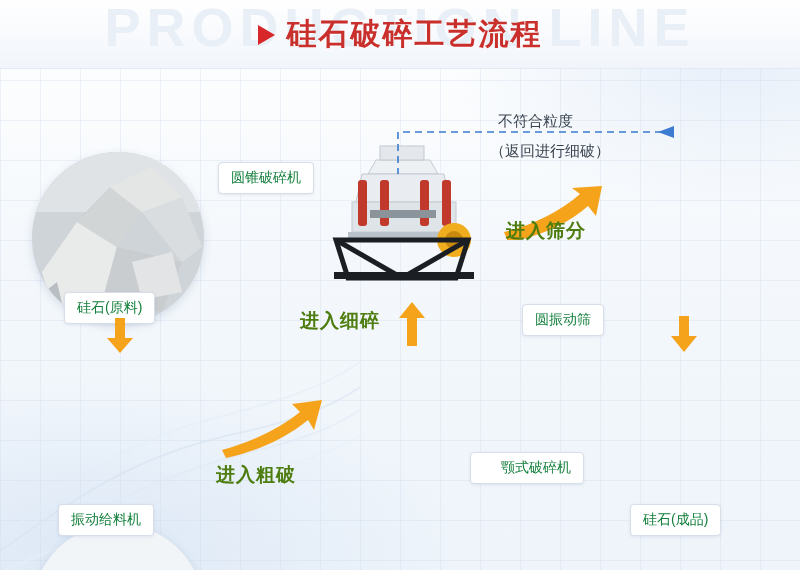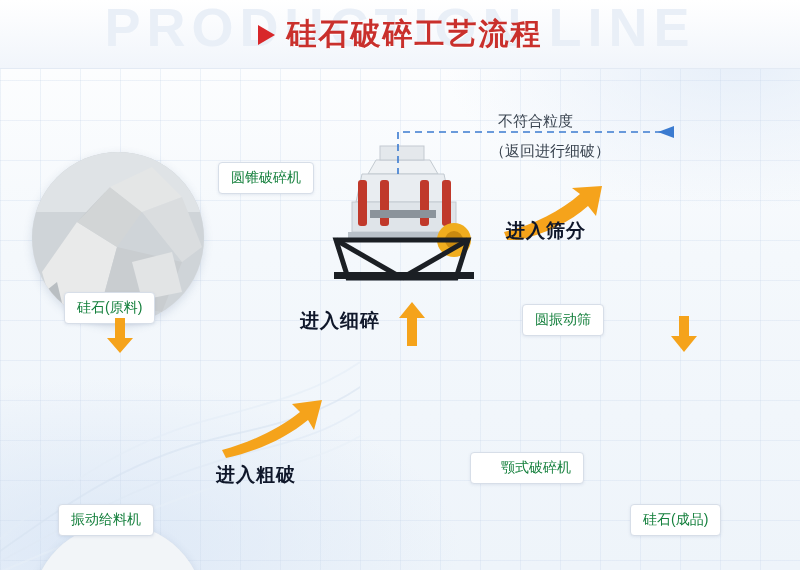--- a/index.html
+++ b/index.html
@@ -68,21 +68,21 @@
     border:1px solid #d7dee8;
     border-radius:4px;
     color:#15803d;
     font-size:14px;
     padding:6px 12px;
     white-space:nowrap;
     box-shadow:0 1px 3px rgba(80,110,150,0.12);
   }
   .steptext{
     position:absolute;
-    color:#0f172a;
+    color:#4d7c0f;
     font-size:19px;font-weight:bold;white-space:nowrap;
     letter-spacing:1px;
   }
   .dashtext{
     position:absolute;
     color:#3a4450;font-size:15px;white-space:nowrap;margin-top:8px;
   }
   .arrow-svg{position:absolute;}
   svg{display:block;}
 </style>

